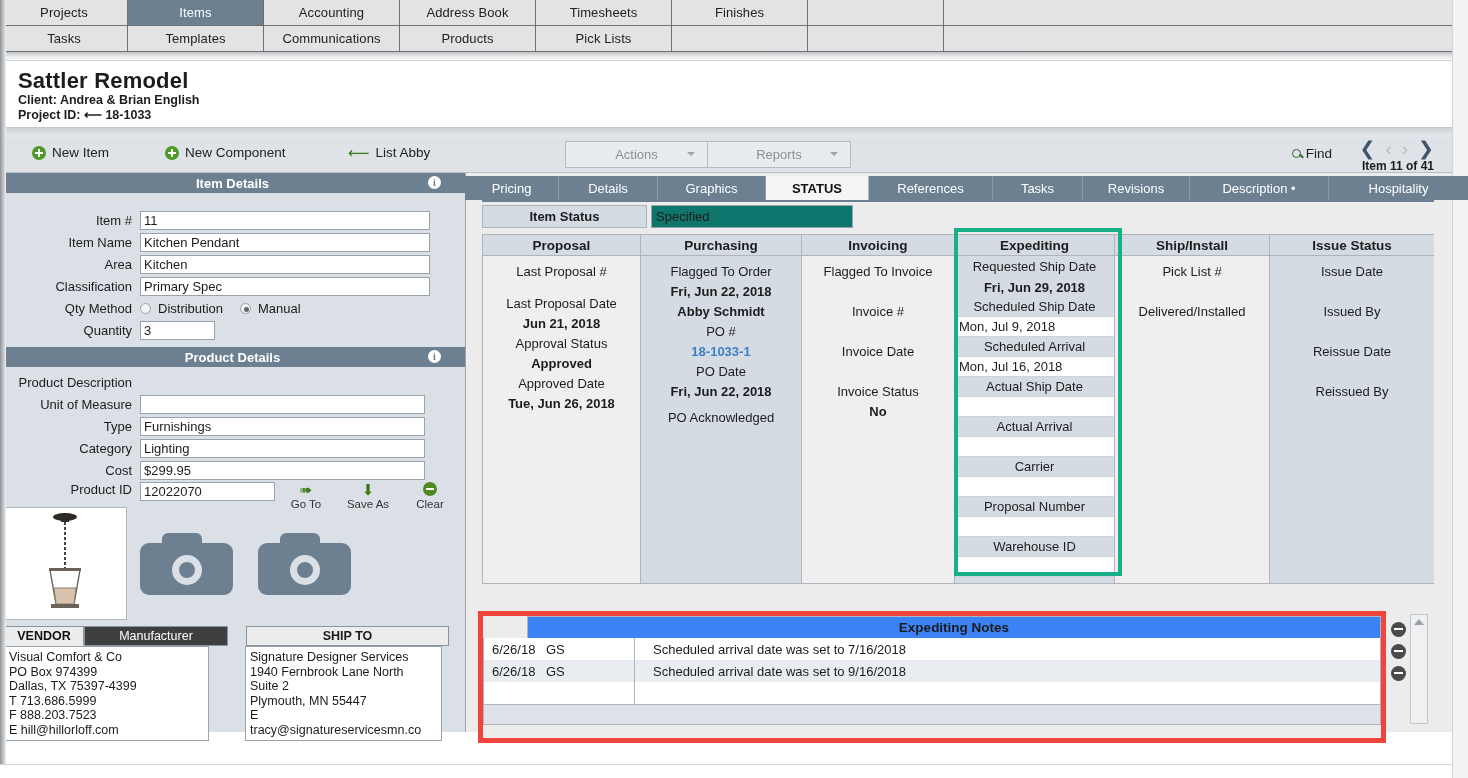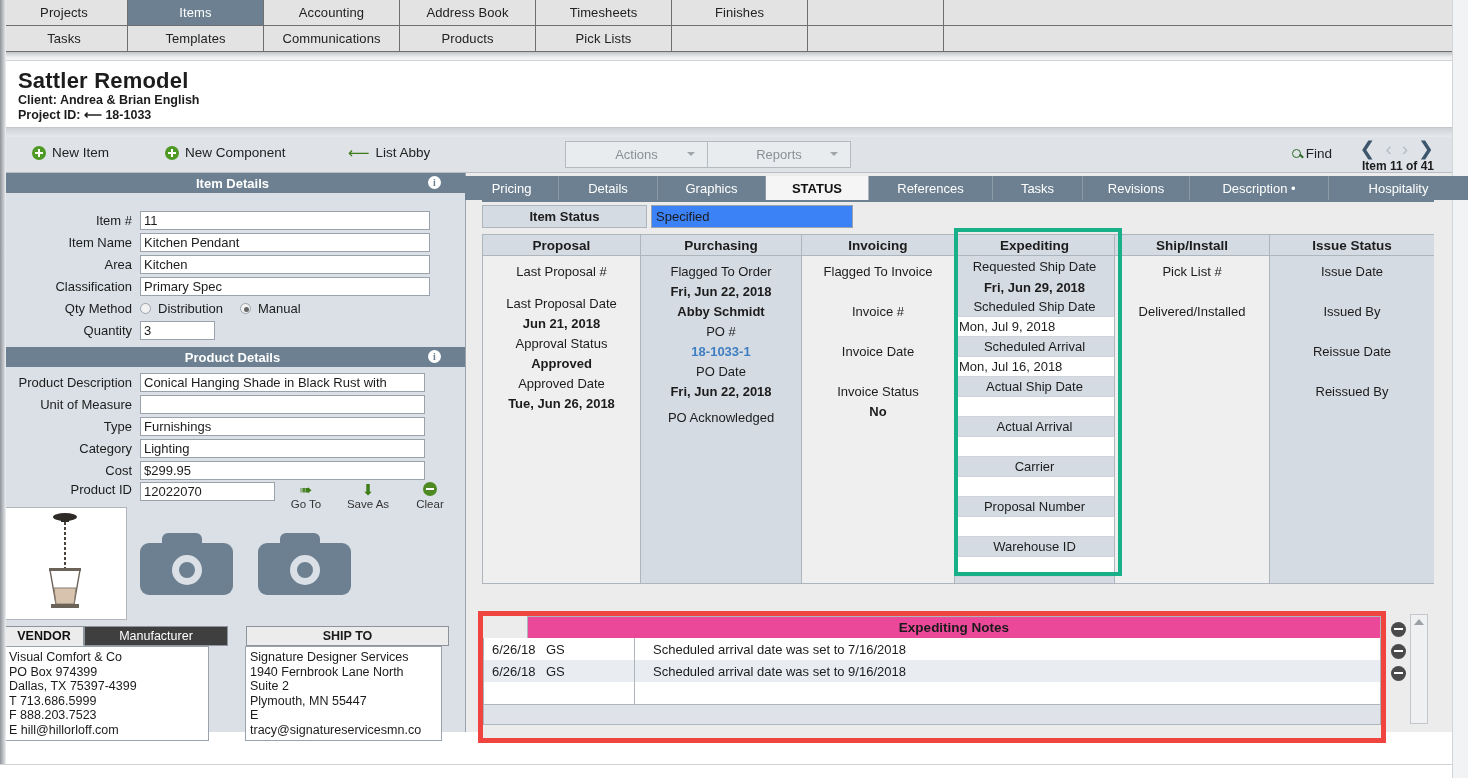--- a/index.html
+++ b/index.html
@@ -158,21 +158,21 @@
   
   .rightcol { width:986px; background:#ececec; position:relative; }
   .panelband {
     position:absolute; left:16px; top:11px; width:952px; height:18px;
     background:#6c8091; color:#fff; font-size:12.5px;
     display:flex; align-items:center; justify-content:center;
   }
   .itemstatusrow { position:absolute; left:16px; top:32px; display:flex; align-items:center;justify-content:flex-end; }
   .is-label { width:165px; height:23px; background:#d5dbe3; border:1px solid #aeb5bd;
     font-size:13px; font-weight:bold; display:flex;align-items:center;justify-content:center; }
-  .is-input { width:202px; height:23px; background:#3b82f6; border:1px solid #9aa2ab;
+  .is-input { width:202px; height:23px; background:#0f766e; border:1px solid #9aa2ab;
     font-size:13px; padding:0 4px; display:flex; align-items:center; margin-left:4px; }
 
   .statgrid { position:absolute; left:16px; top:61px; width:952px; height:350px;
     display:flex; }
   .scol { position:relative; }
   .scol .colhead { height:22px; background:#d5dbe3; border:1px solid #aeb5bd;
     border-right:none; font-size:13.5px; font-weight:bold;
     display:flex; align-items:center; justify-content:center; color:#1c1c1c; }
   .scol:last-child .colhead { border-right:1px solid #aeb5bd; }
   .scol .colbody { border-left:1px solid #aeb5bd; border-right:none;
@@ -195,21 +195,21 @@
     display:flex; align-items:center; justify-content:center; color:#1c1c1c;
     border-bottom:1px solid #cfd4da; }
   .exp-val { height:20px; background:#fff; font-size:13px; padding-left:4px;
     display:flex; align-items:center; color:#1c1c1c; border-bottom:1px solid #cfd4da; }
   .exp-static { height:20px; background:#d5dbe3; font-size:13px; font-weight:bold;
     display:flex; align-items:center; justify-content:center; color:#1c1c1c; }
 
   
   .notesframe { position:absolute; left:478px; top:611px; width:908px; height:132px;
     border:5px solid #f0453e; z-index:9; background:#ececec; }
-  .notes-head { height:22px; background:#ec4899; border:1px solid #aeb5bd;
+  .notes-head { height:22px; background:#3b82f6; border:1px solid #aeb5bd;
     border-bottom:none; font-size:13.5px; font-weight:bold;
     display:flex; align-items:center; justify-content:center;margin-left:44px; }
   .notes-table { border:1px solid #aeb5bd; border-top:none; background:#fff; }
   .nrow { display:flex; height:22px; align-items:center; font-size:13px; }
   .nrow.alt { background:#e9edf2; }
   .nrow.blank { background:#fff; }
   .nc-date { width:62px; padding-left:8px; }
   .nc-who { width:88px; }
   .nc-txt { flex:1 1 auto; padding-left:18px; border-left:1px solid #aeb5bd; height:22px;
     display:flex; align-items:center; }
@@ -356,21 +356,20 @@
       </div>
 
       <div class="sechead" style="margin-top:6px;">
         <span>Product Details</span>
         <span class="info">i</span>
       </div>
 
       <div style="padding-top:4px;">
         <div class="frow">
           <div class="flabel">Product Description</div>
-          <div class="finput w285">Conical Hanging Shade in Black Rust with</div>
         </div>
         <div class="frow">
           <div class="flabel">Unit of Measure</div>
           <div class="finput w285"></div>
         </div>
         <div class="frow">
           <div class="flabel">Type</div>
           <div class="finput w285">Furnishings</div>
         </div>
         <div class="frow">

